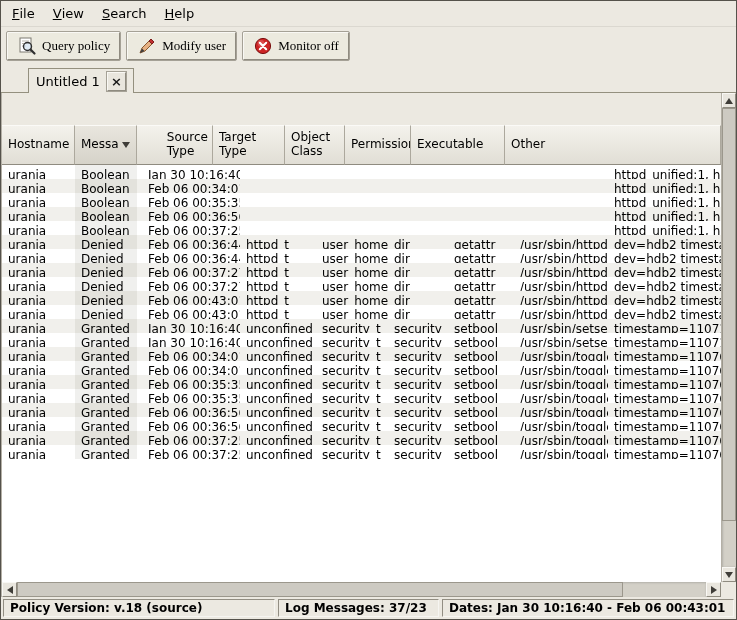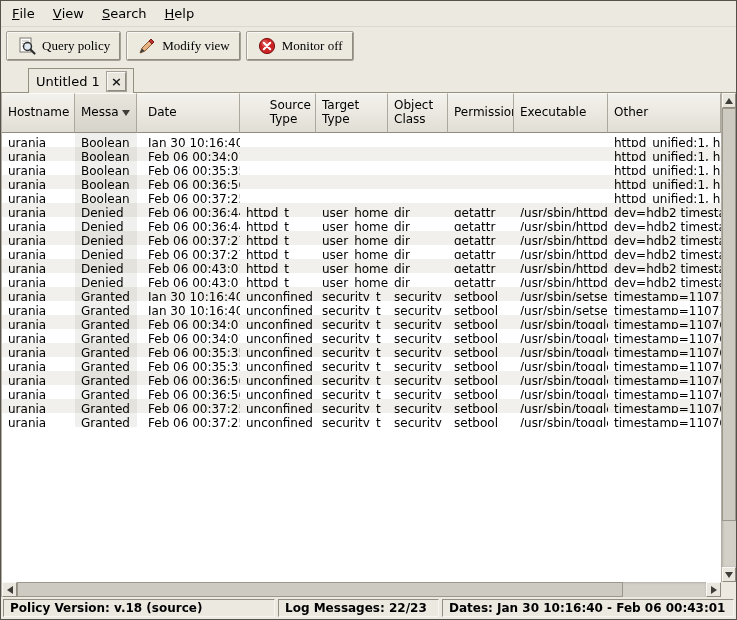--- a/index.html
+++ b/index.html
@@ -63,21 +63,21 @@
     display: flex; align-items: center; justify-content: center;
     background: #e9e6de;
     border: 1px solid; border-color: #f9f8f4 #8f8b80 #8f8b80 #f9f8f4;
     outline: 1px solid #a5a196;
     font-size: 13px; font-weight: bold; color: #1a1a1a; line-height: 1;
   }
 
   
   .content { flex: 1 1 auto; display: flex; flex-direction: column; background: #ece9e1; min-height: 0; }
   .table-wrap { flex: 1 1 auto; display: flex; min-height: 0; border-left: 1px solid #b4b0a6; }
-  .table-main { flex: 1 1 auto; display: flex; flex-direction: column; min-width: 0; background: #fff; }
+  .table-main { flex: 1 1 auto; display: flex; flex-direction: column; min-width: 0; background: #fff; margin-top: 32px; }
 
   .thead { display: flex; flex: 0 0 40px; height: 40px; background: #e8e5dd; }
   .hcell {
     position: relative;
     display: flex; align-items: center;
     padding: 0 4px 0 6px;
     font-size: 12px; color: #000;
     white-space: pre-line; line-height: 1.15;
     background: linear-gradient(#f4f2ec, #e1ded5);
     border-right: 1px solid #aca89d;
@@ -192,21 +192,21 @@
       <span>Query policy</span>
     </button>
     <button class="tbtn">
       <span>
         <svg width="20" height="20" viewBox="0 0 20 20">
           <path d="M3 17 L5 12 L14 3 L17 6 L8 15 Z" fill="#e6b184" stroke="#8a5a30"></path>
           <path d="M14 3 L17 6 L15 8 L12 5 Z" fill="#c03030" stroke="#7e1c1c"></path>
           <path d="M3 17 L5 12.5 L7.5 15 Z" fill="#3c3c3c"></path>
         </svg>
       </span>
-      <span>Modify view</span>
+      <span>Modify user</span>
     </button>
     <button class="tbtn">
       <span>
         <svg width="20" height="20" viewBox="0 0 20 20">
           <circle cx="10" cy="10" r="7.6" fill="#cc2424" stroke="#7a1010"></circle>
           <circle cx="8" cy="7.5" r="3.4" fill="#e46a6a" fill-opacity="0.55"></circle>
           <path d="M6.8 6.8 L13.2 13.2 M13.2 6.8 L6.8 13.2" stroke="#ffffff" stroke-width="2.1" stroke-linecap="round"></path>
         </svg>
       </span>
       <span>Monitor off</span>
@@ -221,21 +221,20 @@
       </span>
     </div>
   </div>
 
   <div class="content">
     <div class="table-wrap">
       <div class="table-main">
         <div class="thead">
           <div class="hcell c0"><span>Hostname</span></div>
           <div class="hcell c1 sorted"><span>Messa</span><span class="sort-arrow"></span></div>
-          <div class="hcell c2"><span>Date</span></div>
           <div class="hcell c3"><span>Source
 Type</span></div>
           <div class="hcell c4"><span>Target
 Type</span></div>
           <div class="hcell c5"><span>Object
 Class</span></div>
           <div class="hcell c6"><span>Permission</span></div>
           <div class="hcell c7"><span>Executable</span></div>
           <div class="hcell c8"><span>Other</span></div>
         </div>
@@ -499,20 +498,20 @@
       </div>
       <div class="corner"></div>
     </div>
   </div>
 
   <div class="statusbar">
     <div class="status-panel p1">
         <span>Policy Version: v.18 (source)</span>
       </div>
     <div class="status-panel p2">
-        <span>Log Messages: 22/23</span>
+        <span>Log Messages: 37/23</span>
       </div>
     <div class="status-panel p3">
         <span>Dates: Jan 30 10:16:40 - Feb 06 00:43:01</span>
       </div>
   </div>
 
 </div>
 
 </body></html>

